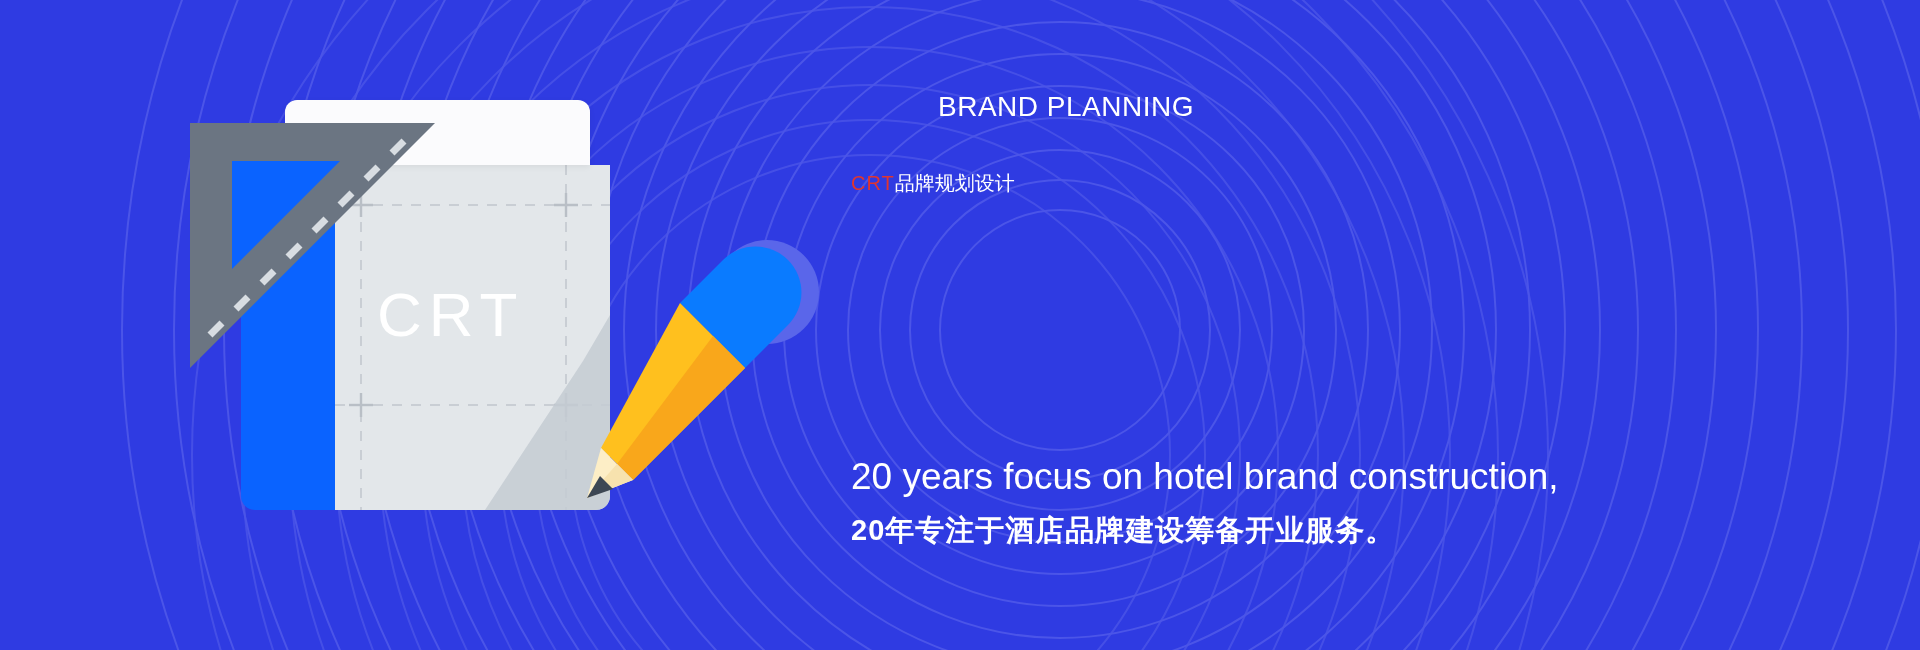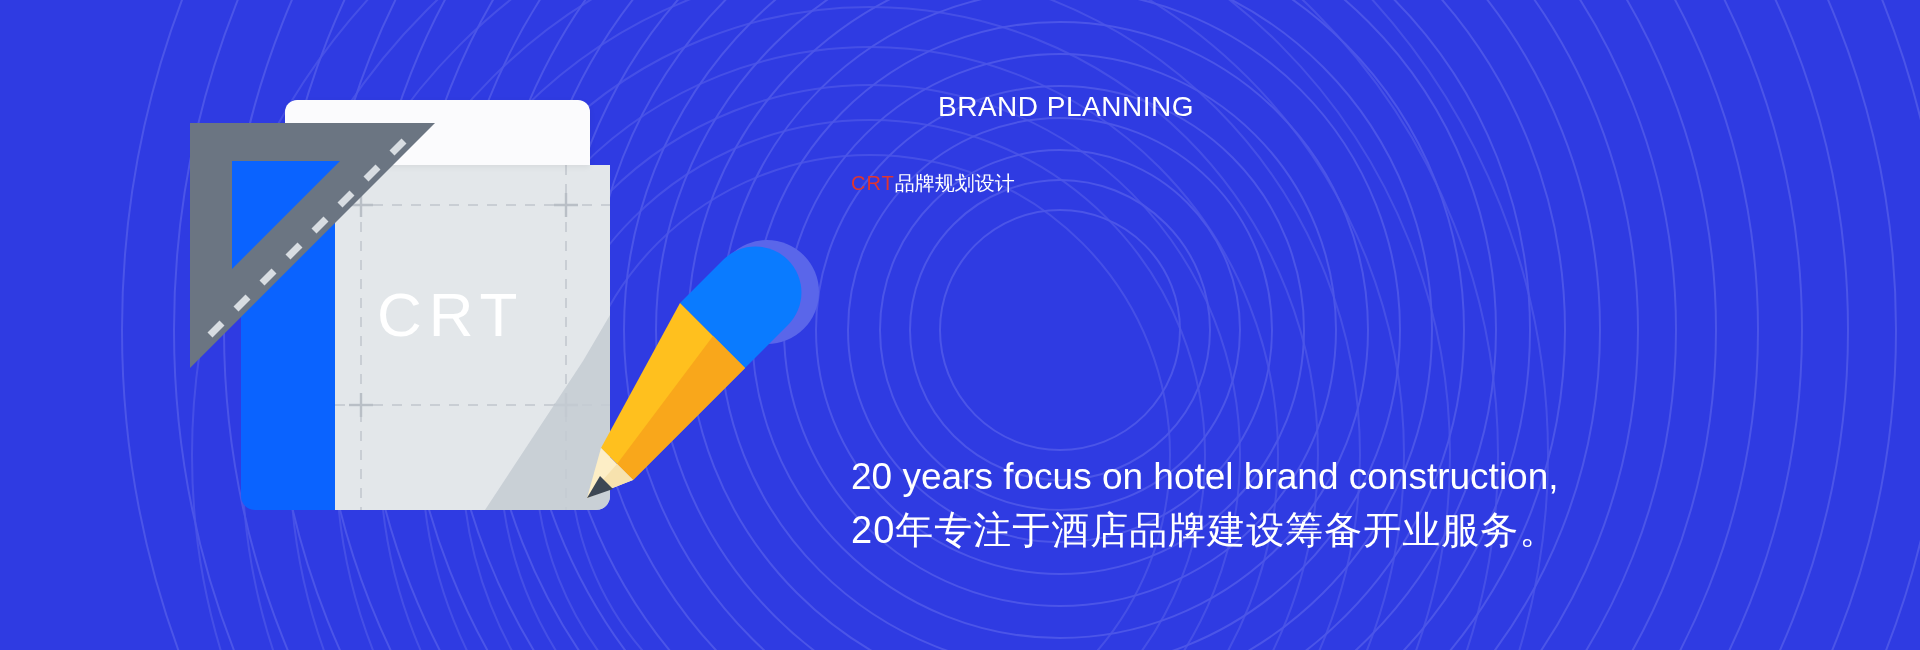--- a/index.html
+++ b/index.html
@@ -73,21 +73,21 @@
     font-size:20px;line-height:26px;color:#ffffff;white-space:nowrap;
   }
   .eyebrow-cn .crt{color:#e0352f;letter-spacing:1px;}
 
   .lead{
     position:absolute;left:0;top:405px;width:820px;
     color:#ffffff;font-size:37px;line-height:48px;font-weight:400;margin-top:48px;
   }
   .lead-cn{
     position:absolute;left:0;top:505px;width:820px;
-    color:#ffffff;font-size:38px;line-height:50px;font-weight:400;
+    color:#ffffff;font-size:29px;line-height:50px;font-weight:700;
     letter-spacing:1px;
   }
 </style>
 </head>
 <body>
 
 <div id="banner">
 
   <div class="arcs">
     <svg width="1920" height="650" viewBox="0 0 1920 650">

